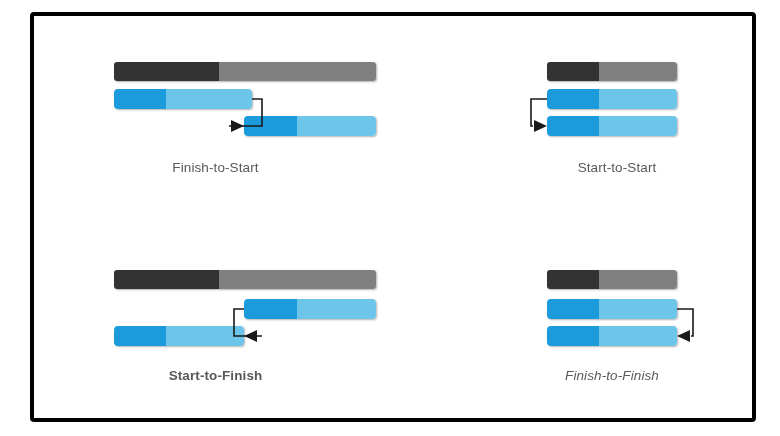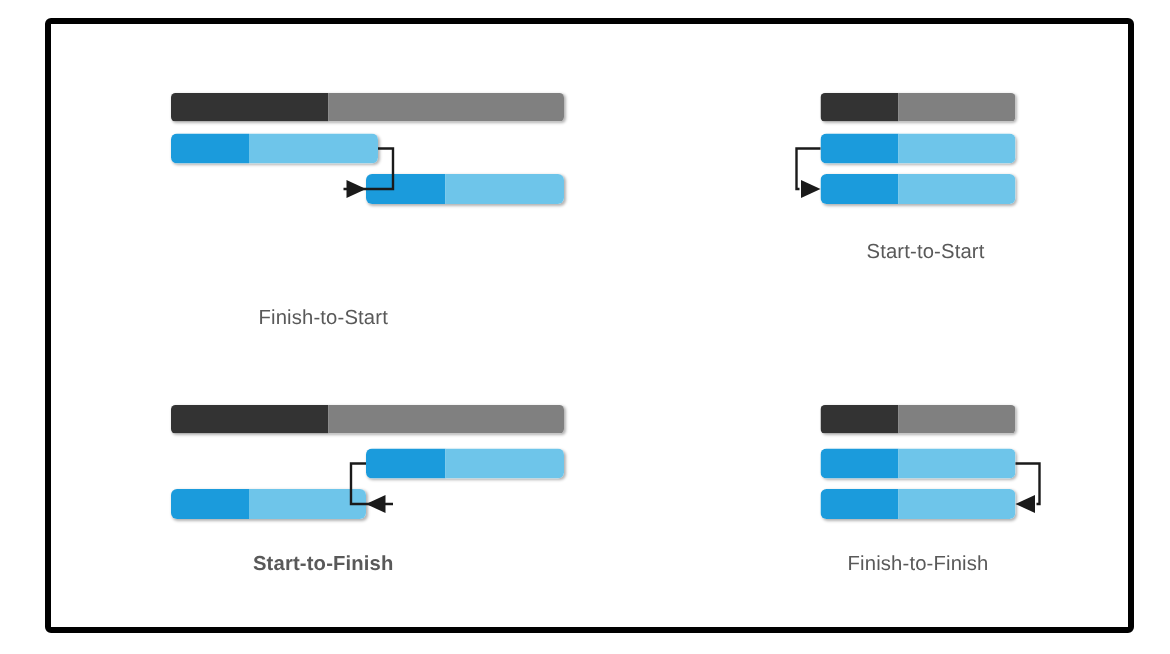--- a/index.html
+++ b/index.html
@@ -119,21 +119,21 @@
       <div class="bar shadowed" style="left:210px; top:100px; width:132px;">
         <div class="seg seg-blue-d" style="width:40%;"></div>
         <div class="seg seg-blue-l" style="width:60%;"></div>
       </div>
 
       <svg class="connector" viewBox="0 0 363 180">
         <path d="M218,83 L228,83 L228,110 L195,110"></path>
         <polygon points="197,104 210,110 197,116"></polygon>
       </svg>
 
-      <div class="caption" style="left:0px; top:144px; width:363px;margin-top:44px;">Finish-to-Start</div>
+      <div class="caption" style="left:0px; top:144px; width:363px;">Finish-to-Start</div>
     </div>
 
     <div class="panel" style="left:363px; top:0px; width:355px; height:180px;">
 
       <div class="bar summary shadowed" style="left:150px; top:46px; width:130px;">
         <div class="seg seg-dark" style="width:40%;"></div>
         <div class="seg seg-gray" style="width:60%;"></div>
       </div>
 
       <div class="bar shadowed" style="left:150px; top:73px; width:130px;">
@@ -194,17 +194,17 @@
       <div class="bar shadowed" style="left:150px; top:114px; width:130px;">
         <div class="seg seg-blue-d" style="width:40%;"></div>
         <div class="seg seg-blue-l" style="width:60%;"></div>
       </div>
 
       <svg class="connector" viewBox="0 0 355 180">
         <path d="M280,97 L296,97 L296,124 L294,124"></path>
         <polygon points="293,118 280,124 293,130"></polygon>
       </svg>
 
-      <div class="caption" style="left:60px; top:156px; width:310px;">Finish-to-Finish</div>
+      <div class="caption" style="left:60px; top:156px; width:310px;font-style:italic;">Finish-to-Finish</div>
     </div>
 
   </div>
 </div>
 
 </body></html>

